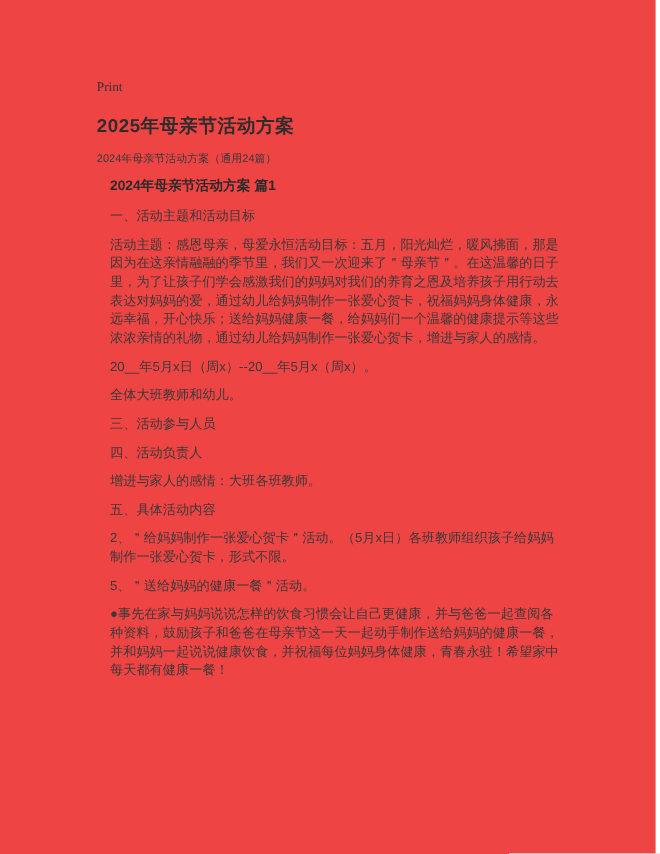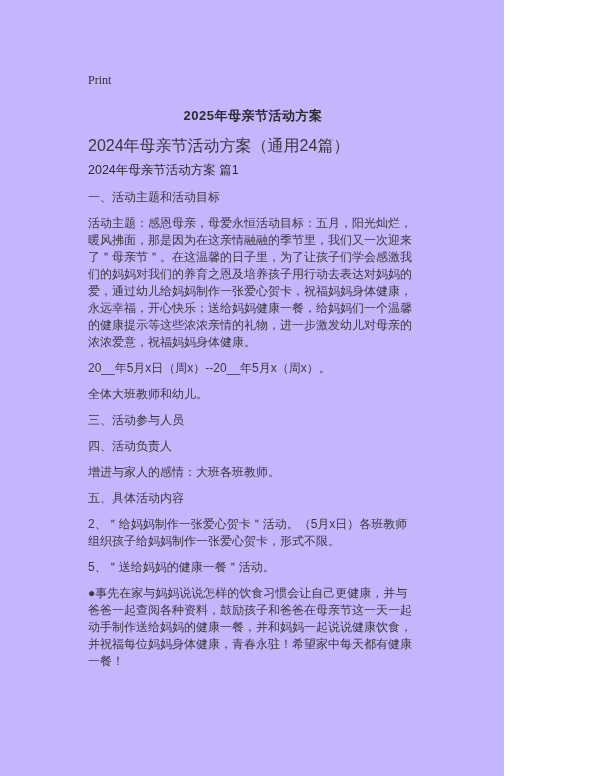--- a/index.html
+++ b/index.html
@@ -10,62 +10,62 @@
   body {
     width: 600px;
     height: 776px;
     overflow: hidden;
     font-family: "Liberation Sans", sans-serif;
     color: #3a3a3a;
     -webkit-font-smoothing: antialiased;
   }
   .doc {
     box-sizing: border-box;
-    width: 504px;
+    width: 596px;
     height: 776px;
     padding: 70px 86px 0 88px;
-    background: #c4b5fd;
+    background: #ef4444;
   }
   .print-link {
     display: inline-block;
     font-family: "Liberation Serif", serif;
     font-size: 12px;
     line-height: 14px;
     color: #333333;
     margin: 0 0 19px 0;
     cursor: pointer;
     text-decoration: none;
   }
   .doc-title {
-    font-size: 13px;
+    font-size: 17px;
     line-height: 20px;
     font-weight: 700;
-    text-align: center;
+    text-align: left;
     color: #2d2d2d;
     margin: 0 0 11px 0;
     letter-spacing: 0.5px;
   }
   .doc-subtitle {
-    font-size: 16px;
+    font-size: 10px;
     line-height: 17px;
     font-weight: 400;
     margin: 0 0 8px 0;
     color: #3a3a3a;
   }
   .article-heading {
     font-size: 12.5px;
     line-height: 17px;
-    font-weight: 400;
+    font-weight: 700;
     color: #2b2b2b;
-    margin: 0 0 10px 0;
+    margin: 0 0 10px 12px;
   }
   .block {
     font-size: 12px;
     line-height: 17px;
-    margin: 0 0 9px 0;
+    margin: 0 0 9px 12px;
     color: #3a3a3a;
     word-break: break-all;
   }
   .section-heading {
     font-weight: 400;
   }
 </style>
 </head>
 <body>
 
@@ -73,21 +73,21 @@
 
   <a class="print-link">Print</a>
 
   <h1 class="doc-title">2025年母亲节活动方案</h1>
 
   <p class="doc-subtitle">2024年母亲节活动方案（通用24篇）</p>
 
   <h2 class="article-heading">2024年母亲节活动方案 篇1</h2>
 
   <p class="block section-heading">一、活动主题和活动目标</p>
-  <p class="block">活动主题：感恩母亲，母爱永恒活动目标：五月，阳光灿烂，暖风拂面，那是因为在这亲情融融的季节里，我们又一次迎来了＂母亲节＂。在这温馨的日子里，为了让孩子们学会感激我们的妈妈对我们的养育之恩及培养孩子用行动去表达对妈妈的爱，通过幼儿给妈妈制作一张爱心贺卡，祝福妈妈身体健康，永远幸福，开心快乐；送给妈妈健康一餐，给妈妈们一个温馨的健康提示等这些浓浓亲情的礼物，进一步激发幼儿对母亲的浓浓爱意，祝福妈妈身体健康。</p>
+  <p class="block">活动主题：感恩母亲，母爱永恒活动目标：五月，阳光灿烂，暖风拂面，那是因为在这亲情融融的季节里，我们又一次迎来了＂母亲节＂。在这温馨的日子里，为了让孩子们学会感激我们的妈妈对我们的养育之恩及培养孩子用行动去表达对妈妈的爱，通过幼儿给妈妈制作一张爱心贺卡，祝福妈妈身体健康，永远幸福，开心快乐；送给妈妈健康一餐，给妈妈们一个温馨的健康提示等这些浓浓亲情的礼物，通过幼儿给妈妈制作一张爱心贺卡，增进与家人的感情。</p>
 
   <p class="block">20__年5月x日（周x）--20__年5月x（周x）。</p>
 
   <p class="block">全体大班教师和幼儿。</p>
   <p class="block section-heading">三、活动参与人员</p>
 
   <p class="block section-heading">四、活动负责人</p>
   <p class="block">增进与家人的感情：大班各班教师。</p>
 
   <p class="block section-heading">五、具体活动内容</p>

